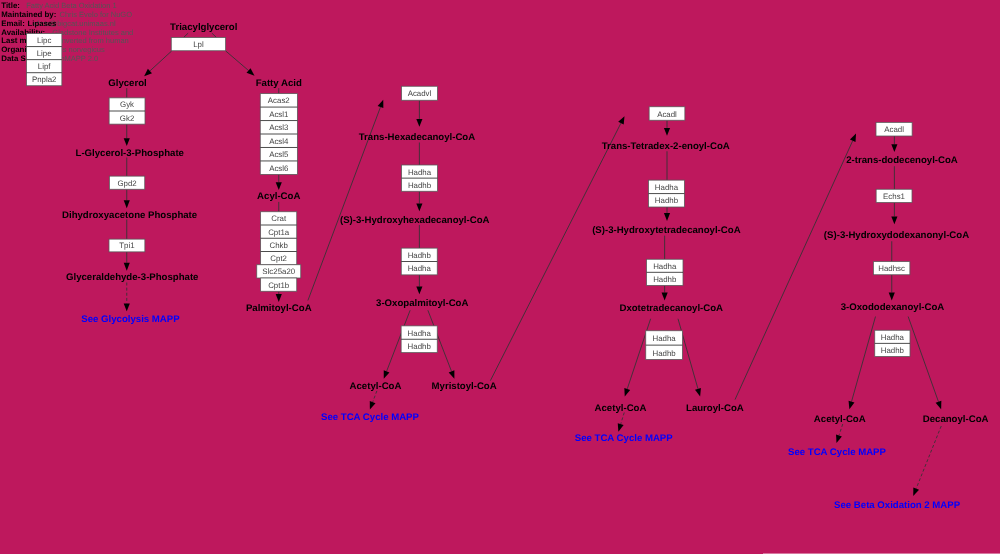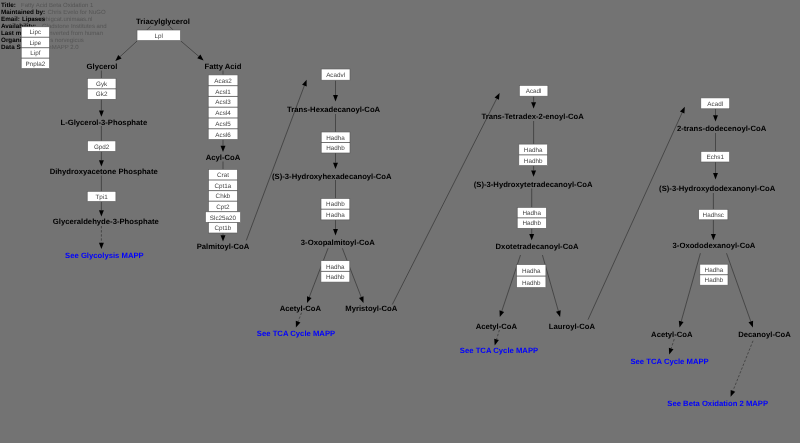--- a/index.html
+++ b/index.html
@@ -1,20 +1,20 @@
 <!DOCTYPE html>
 <html><head>
 <meta charset="utf-8">
 <title>Fatty Acid Beta Oxidation 1</title>
 <style>
   html,body{margin:0;padding:0;background:#ffffff;}
   body{width:800px;height:443px;overflow:hidden;
        font-family:"Liberation Sans",sans-serif;
        -webkit-font-smoothing:antialiased;text-rendering:geometricPrecision;}
-  #canvas{position:relative;width:800px;height:443px;background:#737373;}
+  #canvas{position:relative;width:800px;height:443px;background:#be185d;}
   #diagram{position:absolute;left:0;top:0;}
   .meta-label{font-weight:bold;fill:#000;font-size:6.3px;}
   .meta-value{fill:#555;font-size:6.0px;}
   .metabolite{font-weight:bold;fill:#000;font-size:7.7px;text-anchor:middle;}
   .grouplabel{font-weight:bold;fill:#000;font-size:6.2px;text-anchor:middle;}
   .link{font-weight:bold;fill:#0000ff;font-size:7.7px;text-anchor:middle;}
   .gene{fill:#444;font-size:6.3px;text-anchor:middle;}
   .gbox{fill:#fff;stroke:#595959;stroke-width:0.62;}
   .gdiv{stroke:#333;stroke-width:0.7;}
   .edge{stroke:#333;stroke-width:0.7;fill:none;}

